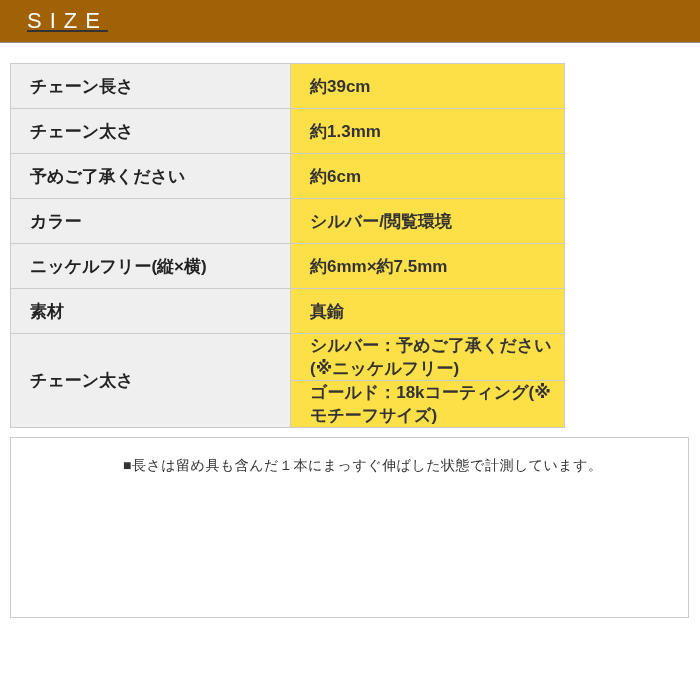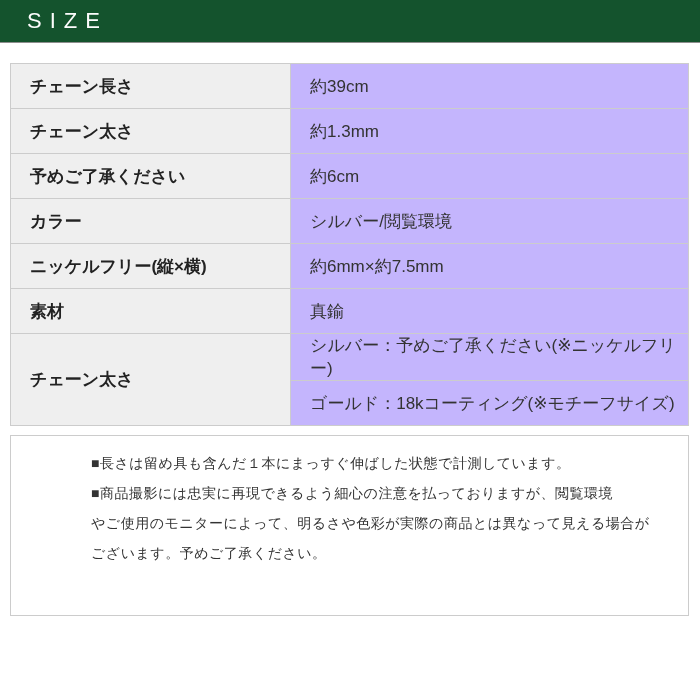--- a/index.html
+++ b/index.html
@@ -17,69 +17,70 @@
     width: 700px;
     height: 700px;
     overflow: hidden;
     background: #ffffff;
   }
   
   .size-header {
     box-sizing: border-box;
     width: 700px;
     height: 43px;
-    background: #14532d;
+    background: #a16207;
     border-bottom: 1px solid #8e8e8e;
     display: flex;
     align-items: center;
     padding-left: 27px;
+    text-decoration: underline;
   }
   .size-header .size-title {
     color: #fcfcfc;
     font-size: 22px;
     letter-spacing: 8px;
     font-weight: 400;
     line-height: 1;
   }
   
   .spec-table {
     border-collapse: collapse;
     margin: 20px 0 0 10px;
-    width: 679px;
+    width: 555px;
     table-layout: fixed;
   }
   .spec-table td {
     border: 1px solid #cccccc;
     font-size: 17px;
     vertical-align: middle;
   }
   .spec-table td.label {
     background: #efefef;
     width: 250px;
     padding: 0 10px 0 19px;
     font-weight: bold;
     color: #222222;
   }
   .spec-table td.value {
-    background: #c4b5fd;
+    background: #fde047;
     padding: 0 10px 0 19px;
     color: #333333;
-    font-weight: normal;
+    font-weight: bold;
   }
   .spec-table tr {
     height: 45px;
   }
   
   .notes-box {
     box-sizing: border-box;
     margin: 9px 0 0 10px;
     width: 679px;
     height: 181px;
     border: 1px solid #cccccc;
-    padding: 12px 20px 0 80px;
+    padding: 12px 20px 0 112px;
     background: #ffffff;
   }
   .notes-box p {
     margin: 0;
     font-size: 14px;
     line-height: 30px;
     color: #333333;
     white-space: pre-line;
     letter-spacing: 0.5px;
   }
@@ -124,18 +125,15 @@
         <td class="value">シルバー：予めご了承ください(※ニッケルフリー)</td>
       </tr>
       <tr>
         <td class="value">ゴールド：18kコーティング(※モチーフサイズ)</td>
       </tr>
     </tbody>
   </table>
 
   <div class="notes-box">
     <p>■長さは留め具も含んだ１本にまっすぐ伸ばした状態で計測しています。</p>
-    <p>■商品撮影には忠実に再現できるよう細心の注意を払っておりますが、閲覧環境
-やご使用のモニターによって、明るさや色彩が実際の商品とは異なって見える場合が
-ございます。予めご了承ください。</p>
   </div>
 
 </div>
 
 </body></html>

